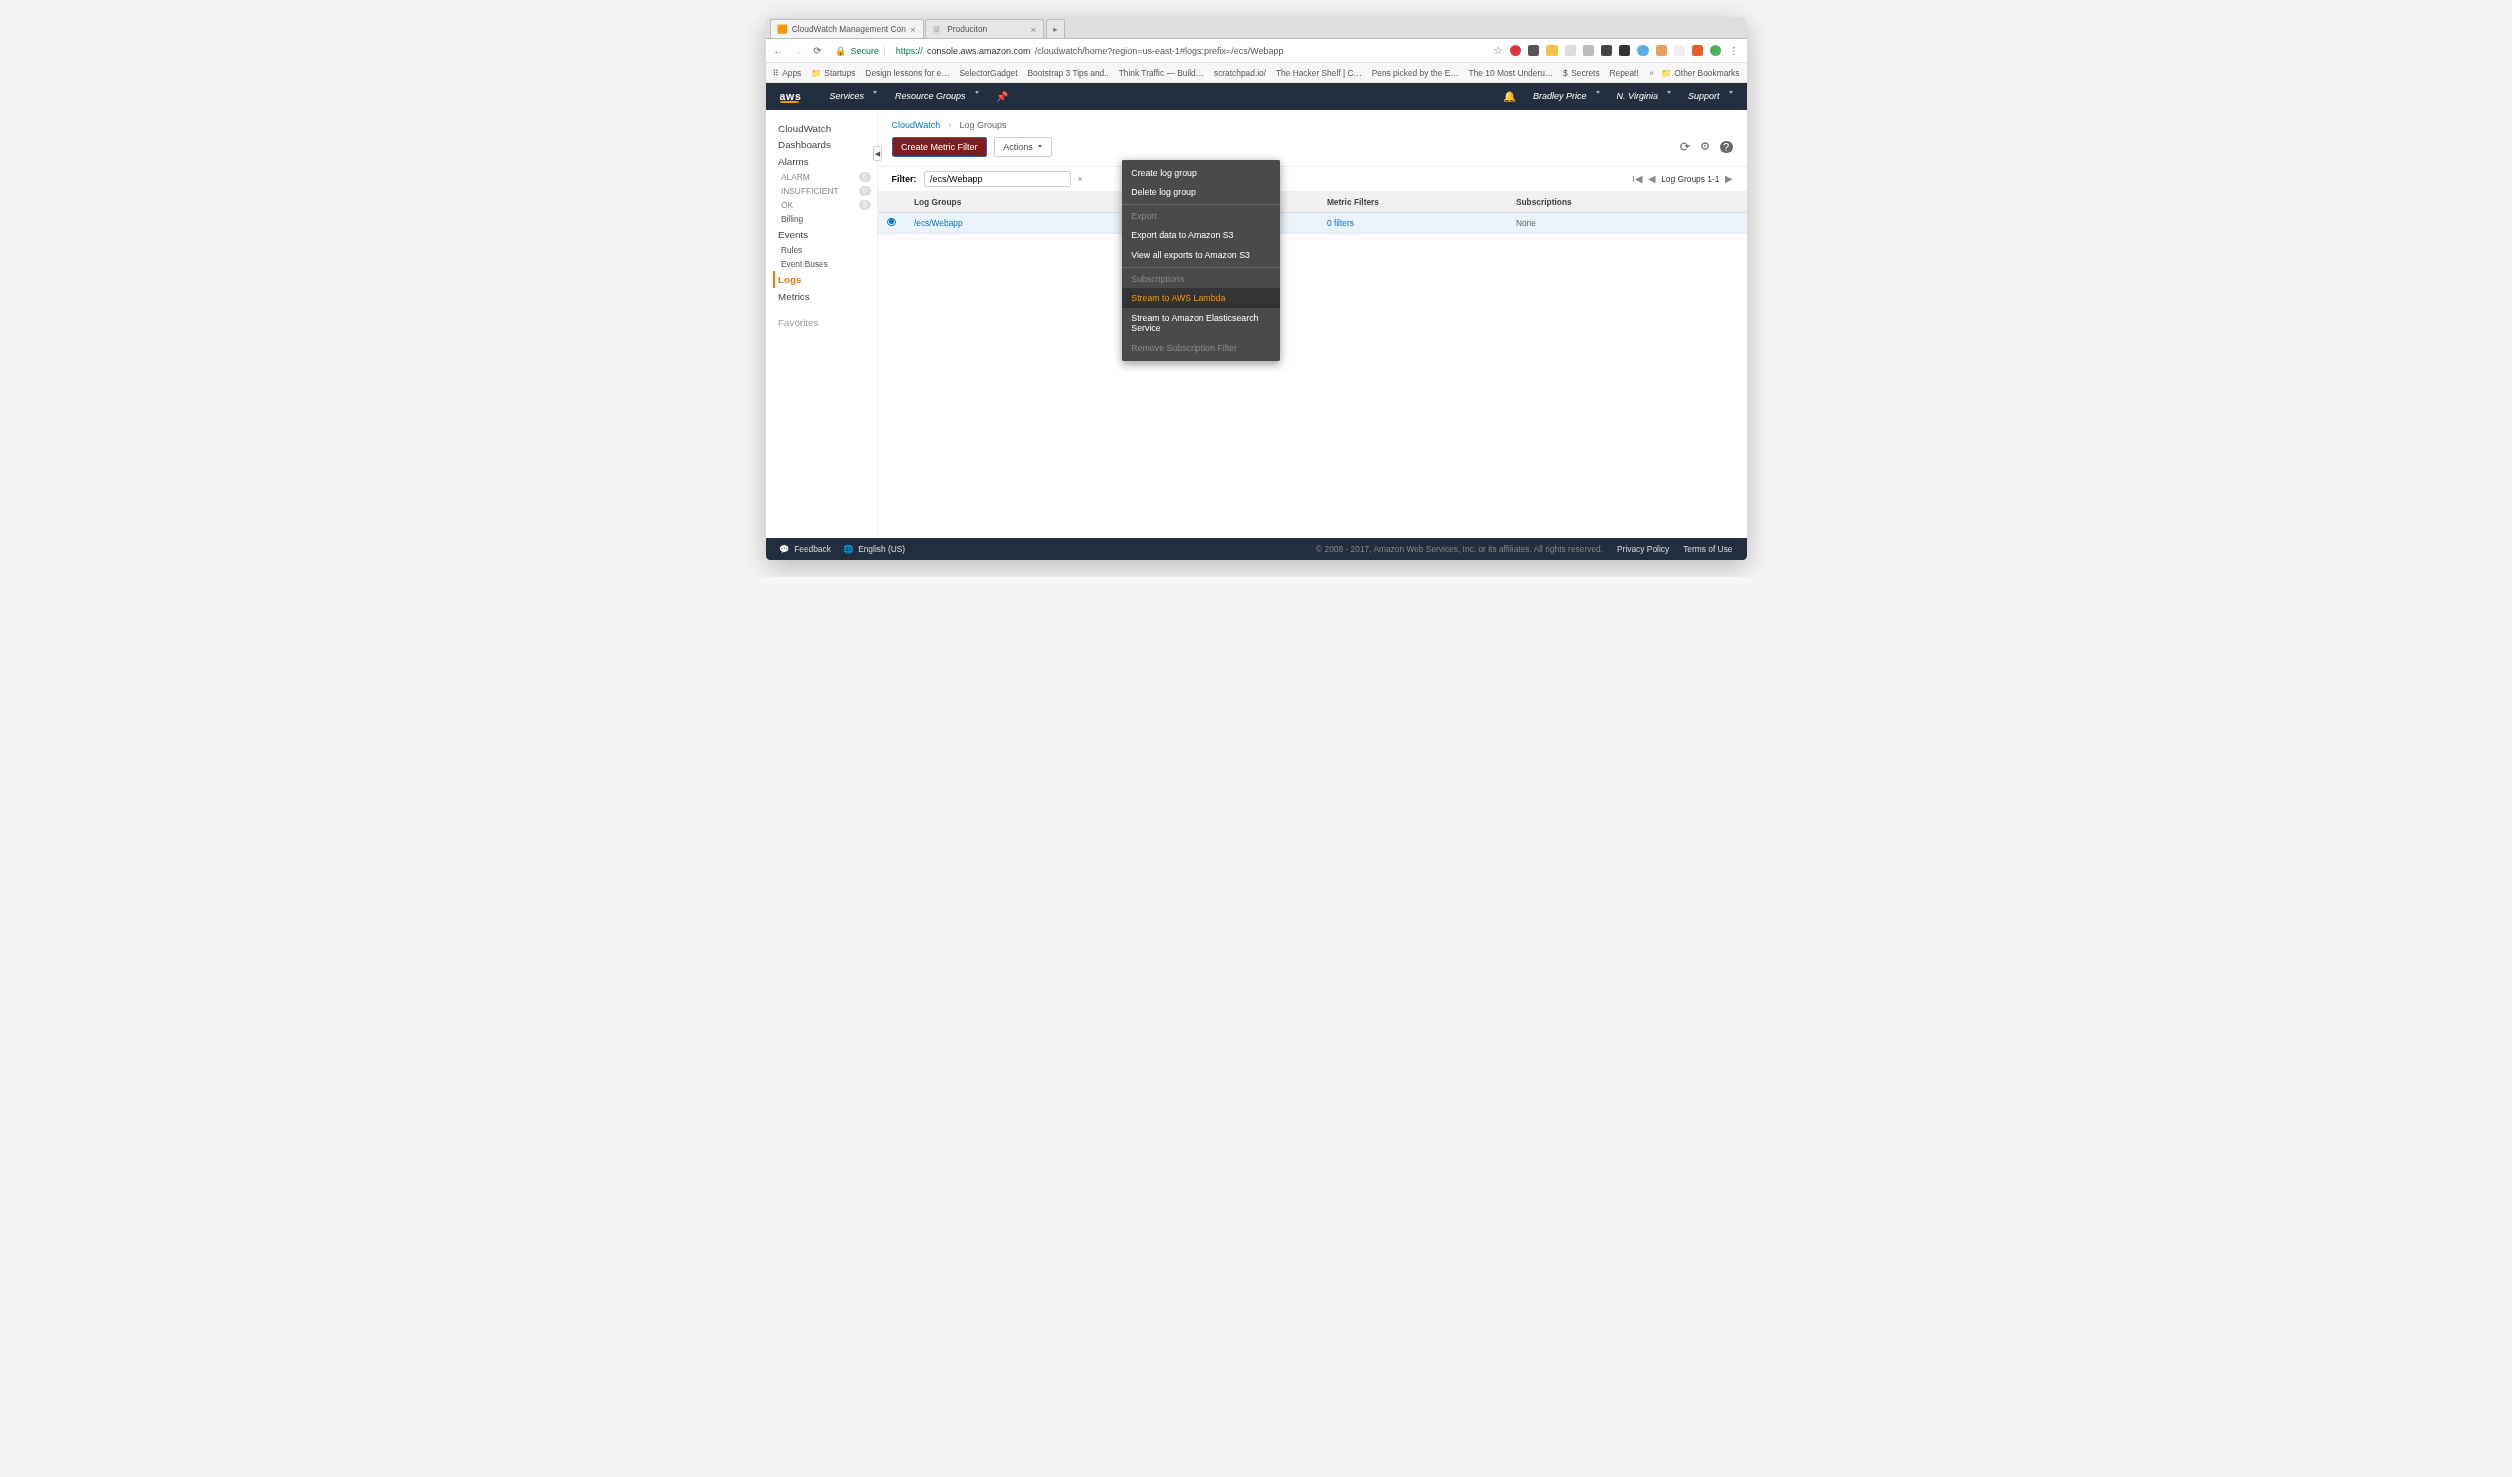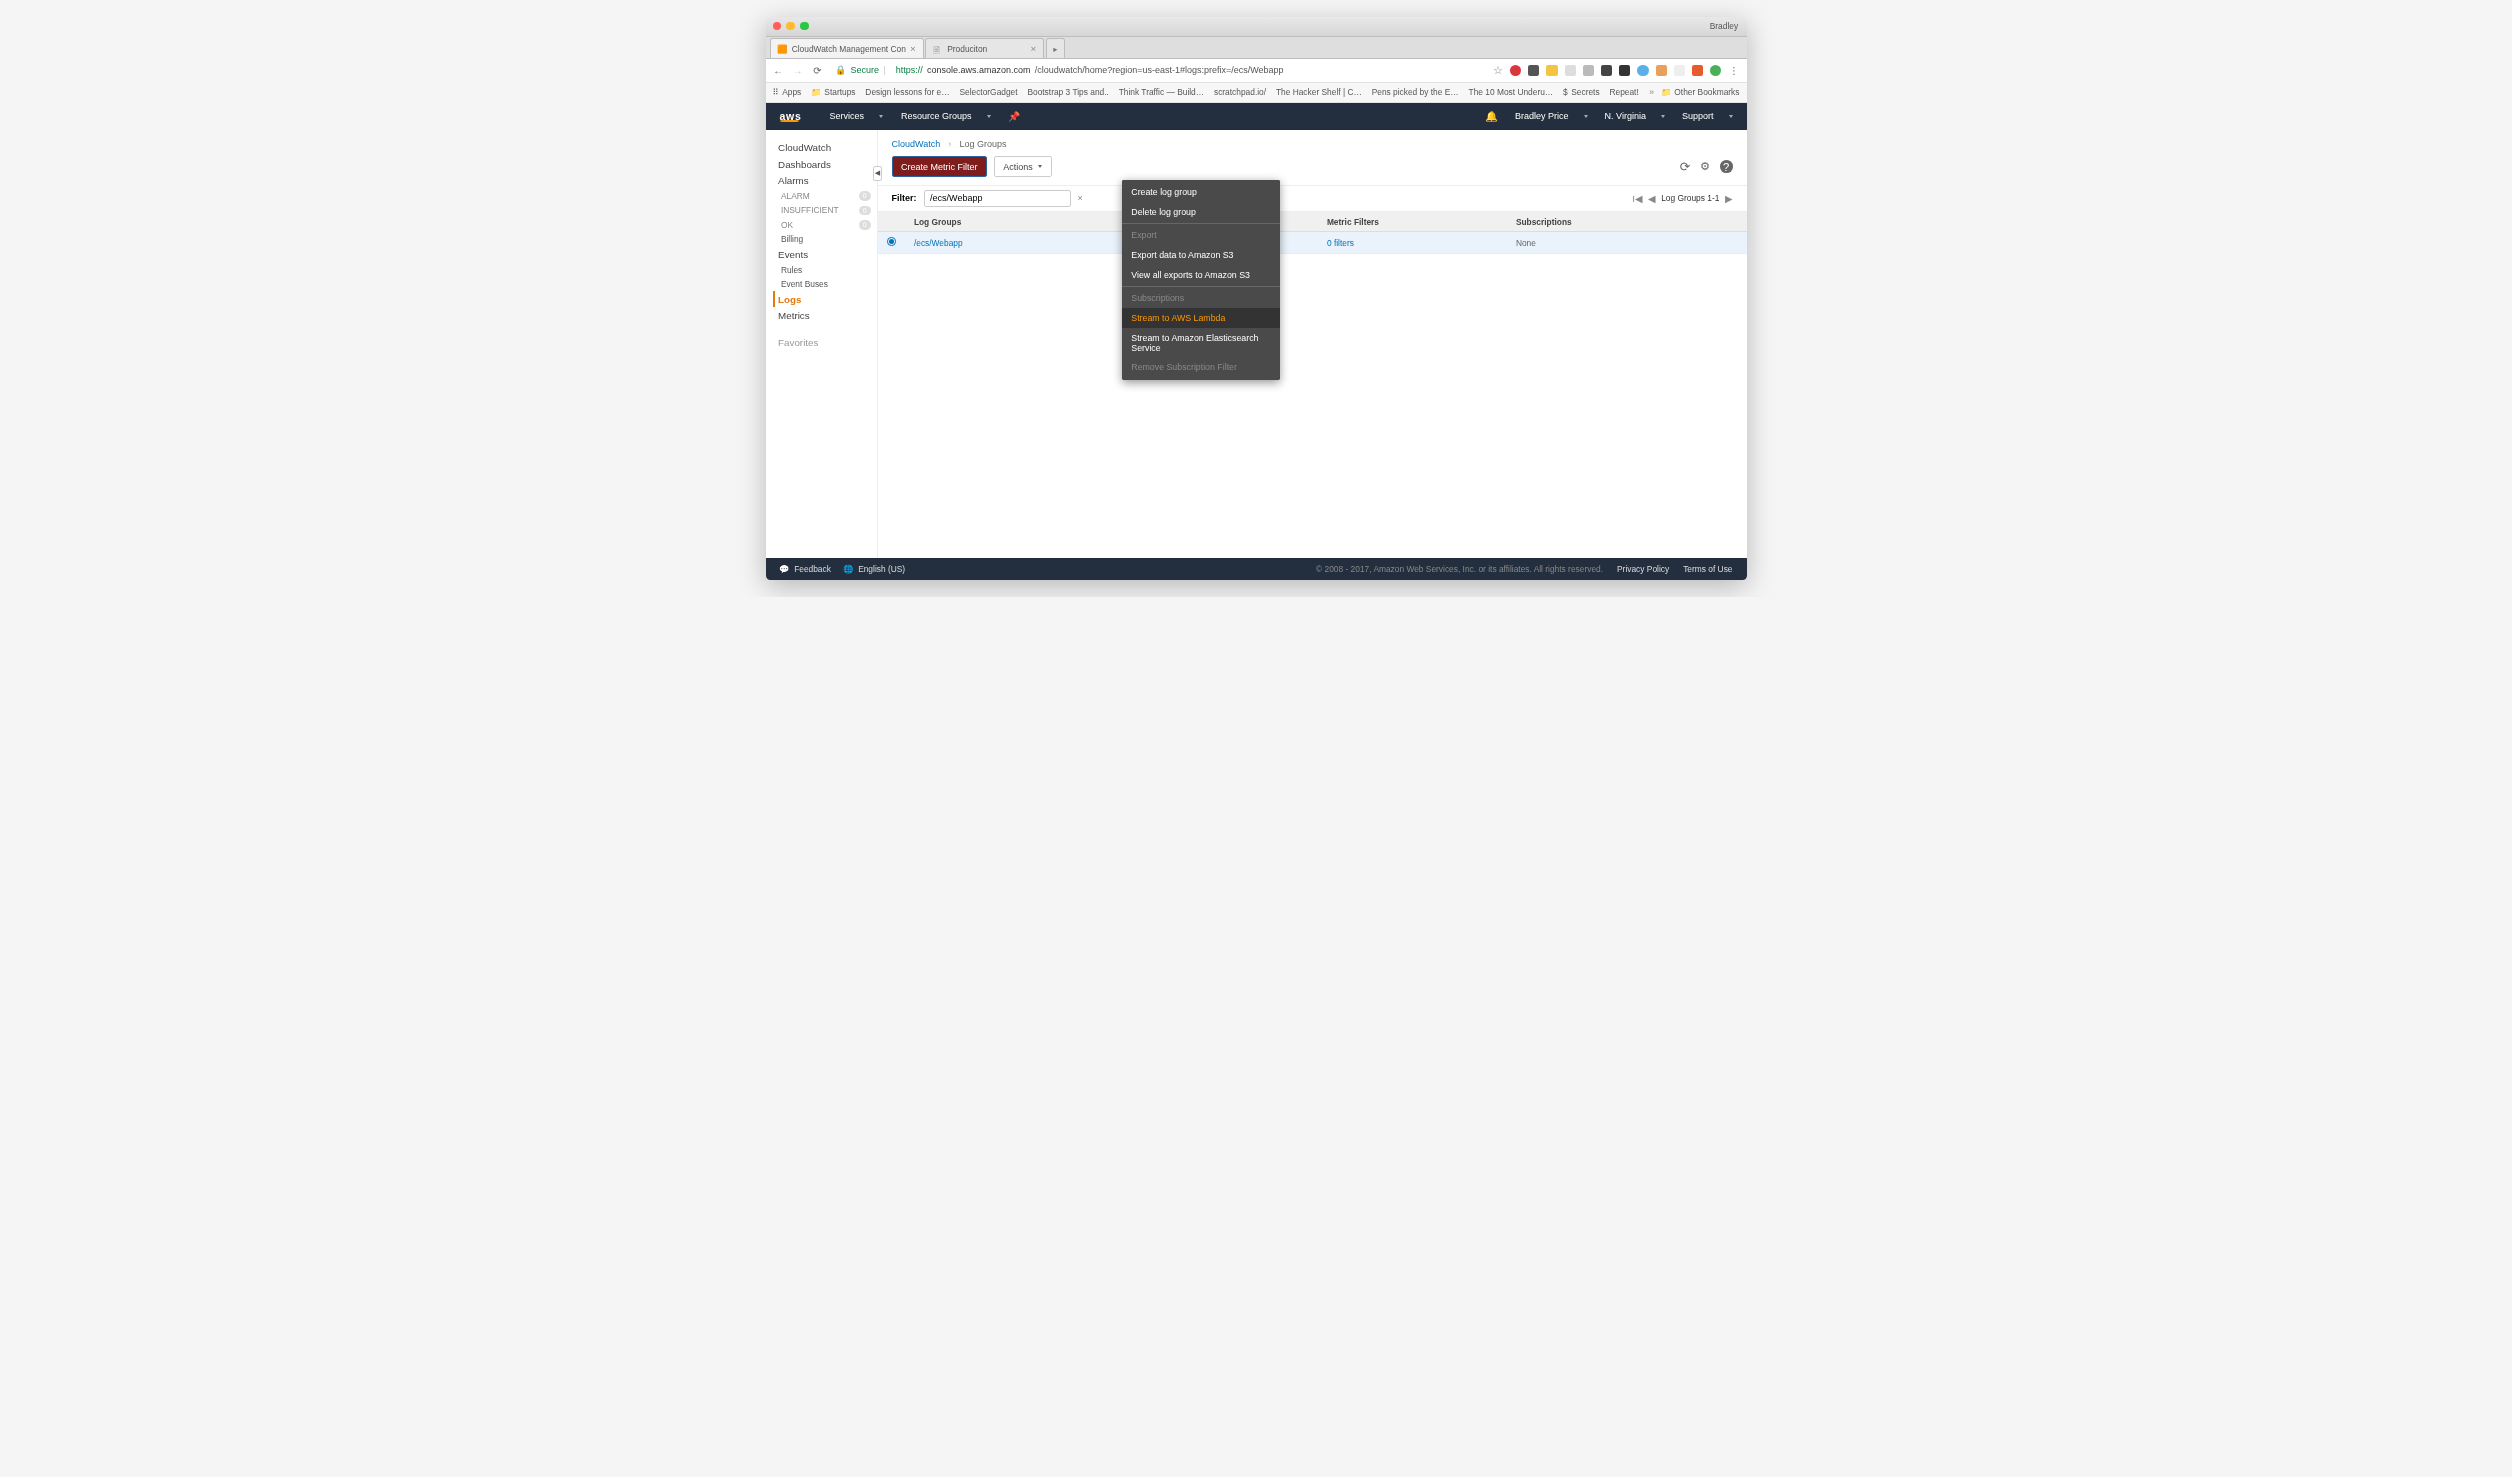--- a/index.html
+++ b/index.html
@@ -35,21 +35,21 @@
 .bookbar{height:19.6px;background:#f7f7f7;display:flex;align-items:center;padding:0 7px;gap:9.8px;font-size:8.4px;color:#555;border-bottom:0.7px solid #e1e1e1;}
 .bm{display:flex;align-items:center;gap:3.5px; white-space:nowrap;}
 .bm-icon{width:9.8px;height:9.8px;}
 .bookbar-right{margin-left:auto;display:flex;align-items:center;gap:7px;}
 
 
 .aws-header{height:27px;background:#232f3e;display:flex;align-items:center;padding:0 14px;color:#fff;font-size:9px;}
 .aws-logo{font-weight:700; font-size:10.5px; letter-spacing:0.7px;}
 .aws-logo-under{display:block;height:2.1px;width:19.6px;background:#ff9900;border-radius:50%/100%; margin-top:-1.4px;}
 .aws-menu{display:flex;align-items:center;gap:18px;margin-left:28px;}
-.aws-menu-item{display:flex;align-items:center;gap:15px;cursor:pointer;}
+.aws-menu-item{display:flex;align-items:flex-start;gap:9px;cursor:pointer;font-style:italic;}
 .caret-down{width:0;height:0;border-left:2.8px solid transparent;border-right:2.8px solid transparent;border-top:3.5px solid #aaa;}
 .pin{color:#ccc;font-size:9.8px;}
 .aws-right{margin-left:auto;display:flex;align-items:center;gap:17px;}
 
 
 .content{display:flex;min-height:428px;background:#fff;}
 .sidebar{width:112px;padding:9.8px 0 9.8px 7px;border-right:0.7px solid #eee;}
 .sb-item{font-size:9.8px;color:#444;padding:2.8px 5.6px;cursor:pointer;}
 .sb-item.sub{font-size:8.4px;color:#888;padding:2.1px 5.6px 2.1px 8.4px;display:flex;align-items:center;justify-content:space-between;}
 .sb-item.active{color:#e47911;font-weight:600;border-left:2.1px solid #e47911;padding-left:3.5px;}
@@ -101,28 +101,20 @@
 .aws-footer .ft-item{display:flex;align-items:center;gap:4.2px;cursor:pointer;}
 .aws-footer .ft-right{margin-left:auto;display:flex;align-items:flex-start;gap:14px;}
 .aws-footer .copyright{color:#888;}
 .aws-footer a{color:#ddd;text-decoration:none;}
 </style>
 </head>
 <body>
 
 <div class="window">
 
-  <div class="titlebar">
-    <div class="traffic">
-      <div class="tl-btn tl-red"></div>
-      <div class="tl-btn tl-yellow"></div>
-      <div class="tl-btn tl-green"></div>
-    </div>
-    <span class="profile-name">Bradley</span>
-  </div>
 
   <div class="tabstrip">
     <div class="tab">
       <span class="favicon">🟧</span>
       <span>CloudWatch Management Con</span>
       <span class="close">×</span>
     </div>
     <div class="tab inactive">
       <span class="favicon" style="color:#888;font-size:8.4px;">🗎</span>
       <span>Produciton</span>

